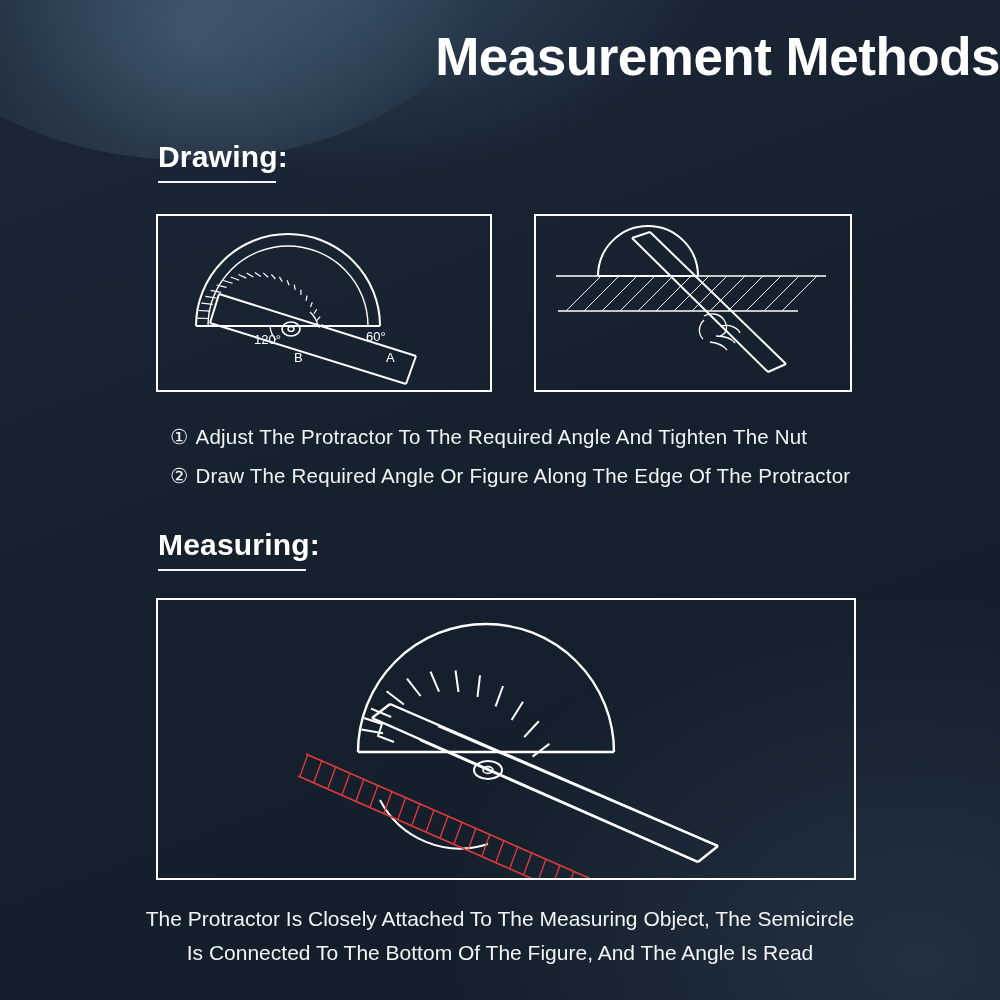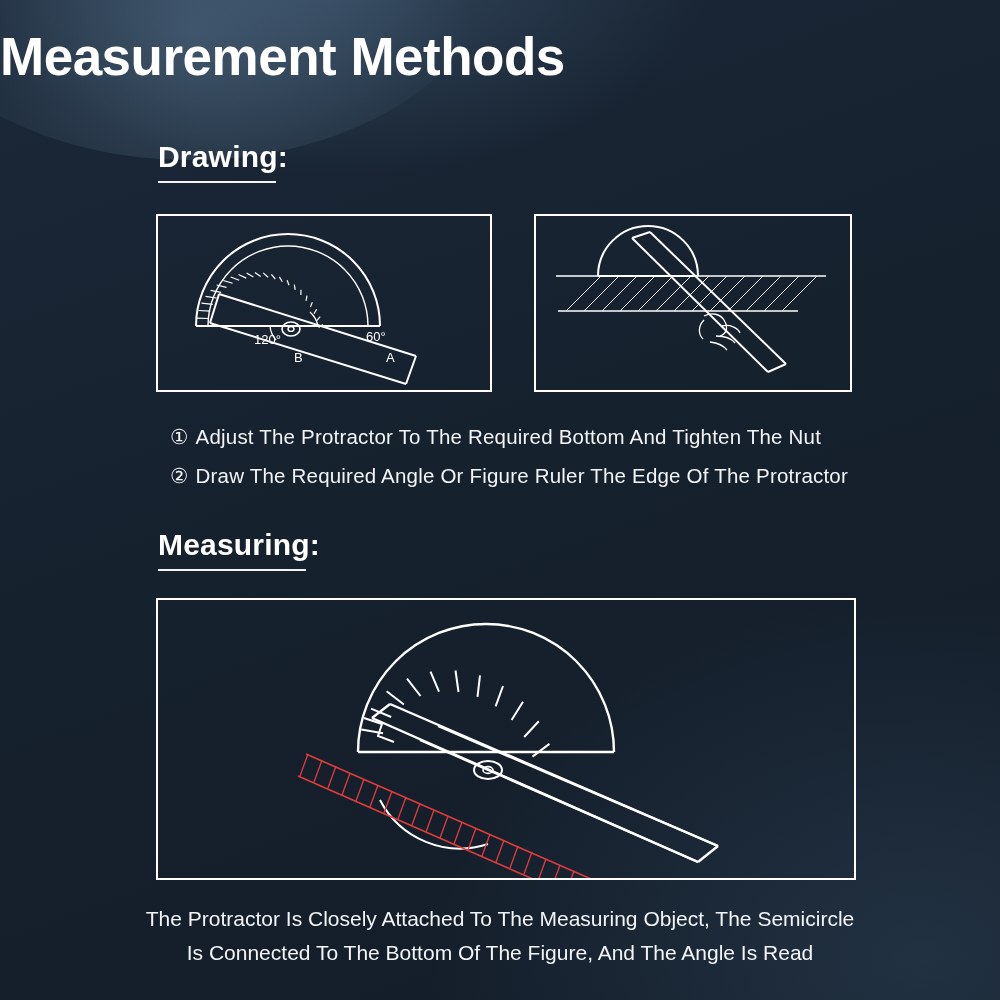--- a/index.html
+++ b/index.html
@@ -32,21 +32,21 @@
     border-radius: 50%;
     background: radial-gradient(ellipse at 50% 70%, rgba(120,155,185,0.30) 0%, rgba(120,155,185,0.0) 65%);
     pointer-events: none;
   }
 
   .title {
     position: absolute;
     top: 26px;
     left: 0;
     width: 1000px;
-    text-align: left;
+    text-align: right;
     font-size: 53px;
     font-weight: bold;
     letter-spacing: -0.5px;
     color: #ffffff;
   }
 
   .section-label {
     position: absolute;
     font-size: 30px;
     color: #ffffff;
@@ -194,24 +194,24 @@
         <path d="M 168 100 c 8 -4 16 -2 20 4 c 5 8 2 14 -4 16"></path>
         <path d="M 186 110 c 8 -2 16 2 18 7"></path>
         <path d="M 180 120 c 9 0 16 3 19 7"></path>
         <path d="M 174 126 c 8 1 14 4 17 8"></path>
         <path d="M 168 104 c -6 6 -6 14 -1 19"></path>
       </g>
     </svg>
   </div>
 
   <div class="caption" style="left:170px; top:425px;">
-    <span class="num">①</span><span>Adjust The Protractor To The Required Bottom And Tighten The Nut</span>
+    <span class="num">①</span><span>Adjust The Protractor To The Required Angle And Tighten The Nut</span>
   </div>
   <div class="caption" style="left:170px; top:464px;">
-    <span class="num">②</span><span>Draw The Required Angle Or Figure Ruler The Edge Of The Protractor</span>
+    <span class="num">②</span><span>Draw The Required Angle Or Figure Along The Edge Of The Protractor</span>
   </div>
 
   <div class="section-label" style="left:158px; top:528px; width:148px;">
     <span>Measuring:</span>
     <span class="rule"></span>
   </div>
 
   <div class="panel" style="left:156px; top:598px; width:700px; height:282px;">
     <svg width="696" height="278" viewBox="0 0 696 278">
 

